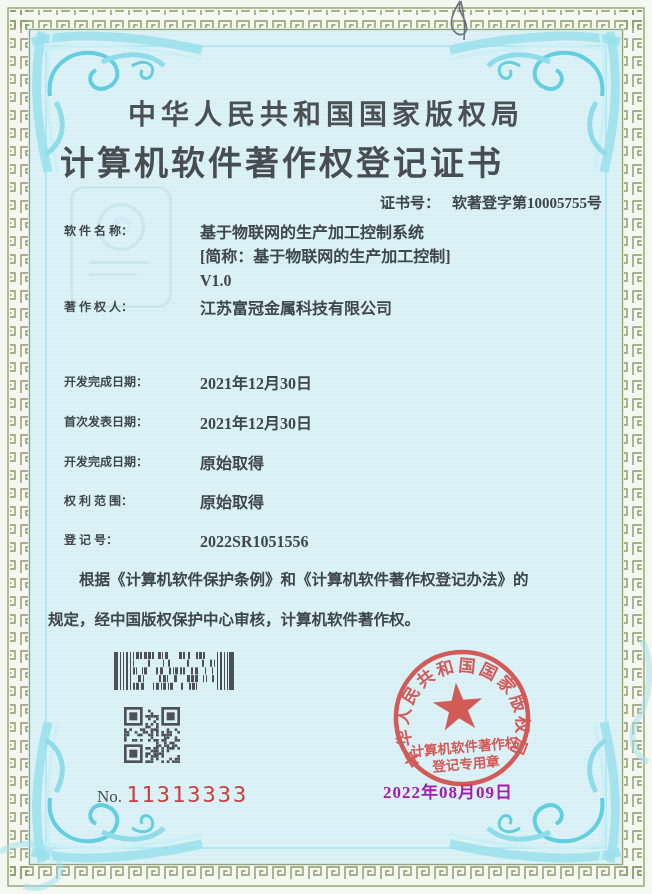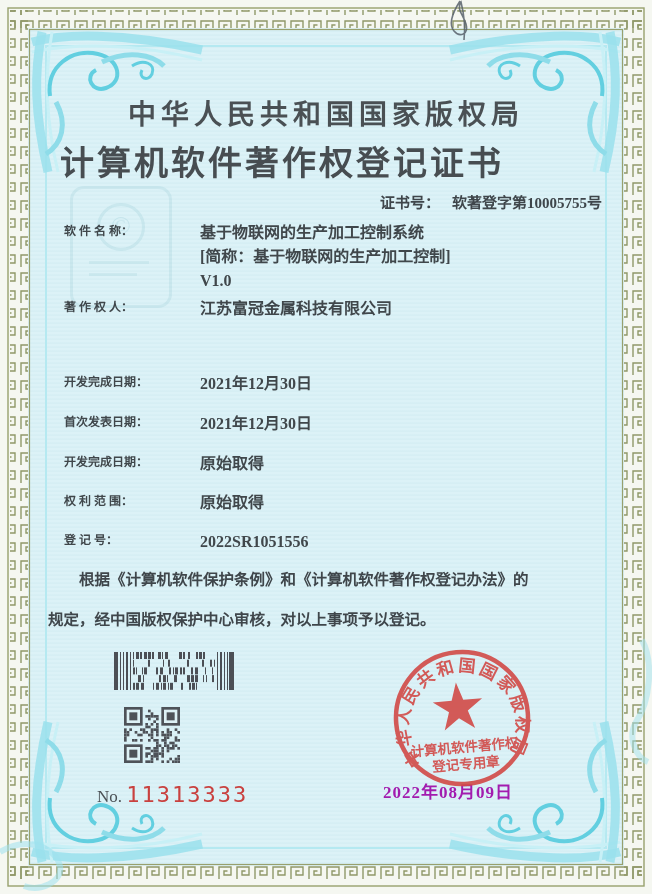--- a/index.html
+++ b/index.html
@@ -106,21 +106,21 @@
   <div class="txt fvalue" style="top:452px">原始取得</div>
 
   <div class="txt flabel" style="top:491px">权 利 范 围：</div>
   <div class="txt fvalue" style="top:491px">原始取得</div>
 
   <div class="txt flabel" style="top:530px">登  记  号：</div>
   <div class="txt fvalue" style="top:530px">2022SR1051556</div>
 
   <div class="statement">
     <div class="l1">根据《计算机软件保护条例》和《计算机软件著作权登记办法》的</div>
-    <div class="l2">规定，经中国版权保护中心审核，对以上事项予以登记。</div>
+    <div class="l2">规定，经中国版权保护中心审核，计算机软件著作权。</div>
   </div>
 
   <svg id="barcode" class="barcode-svg" width="120" height="40">
       <rect x="0" y="0" width="4" height="38" fill="#4c4f55"></rect>
       <rect x="6" y="0" width="1" height="38" fill="#4c4f55"></rect>
       <rect x="9" y="0" width="1" height="38" fill="#4c4f55"></rect>
       <rect x="12" y="0" width="2" height="38" fill="#4c4f55"></rect>
       <rect x="16" y="0" width="1" height="38" fill="#4c4f55"></rect>
       <rect x="103" y="0" width="1" height="38" fill="#4c4f55"></rect>
       <rect x="106" y="0" width="2" height="38" fill="#4c4f55"></rect>

